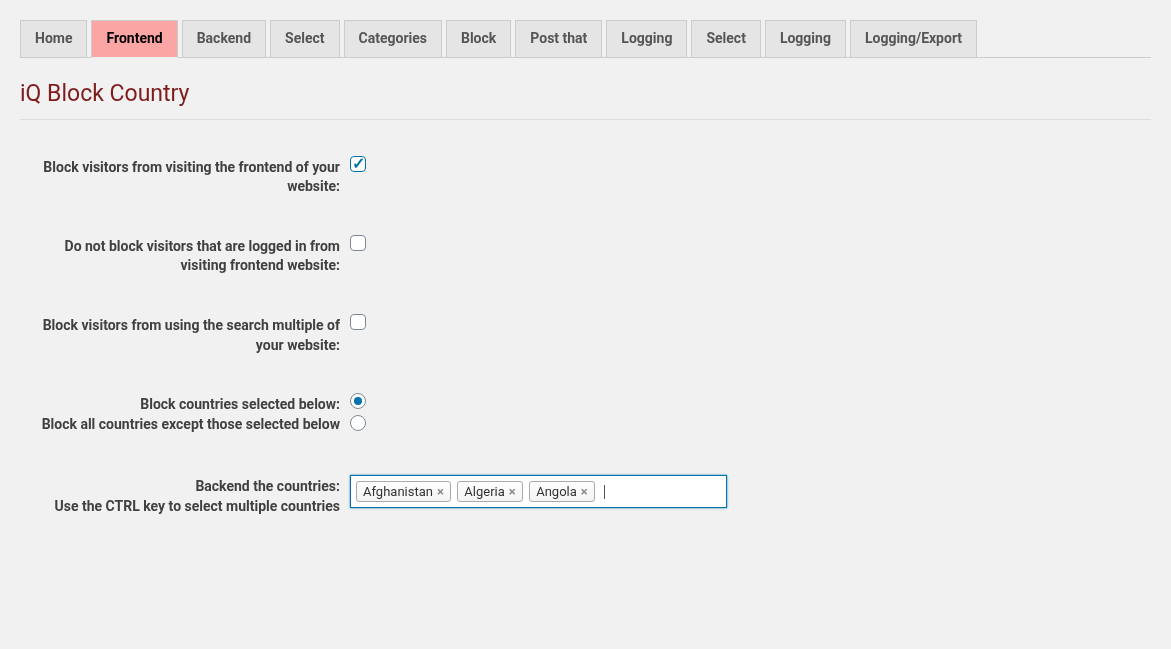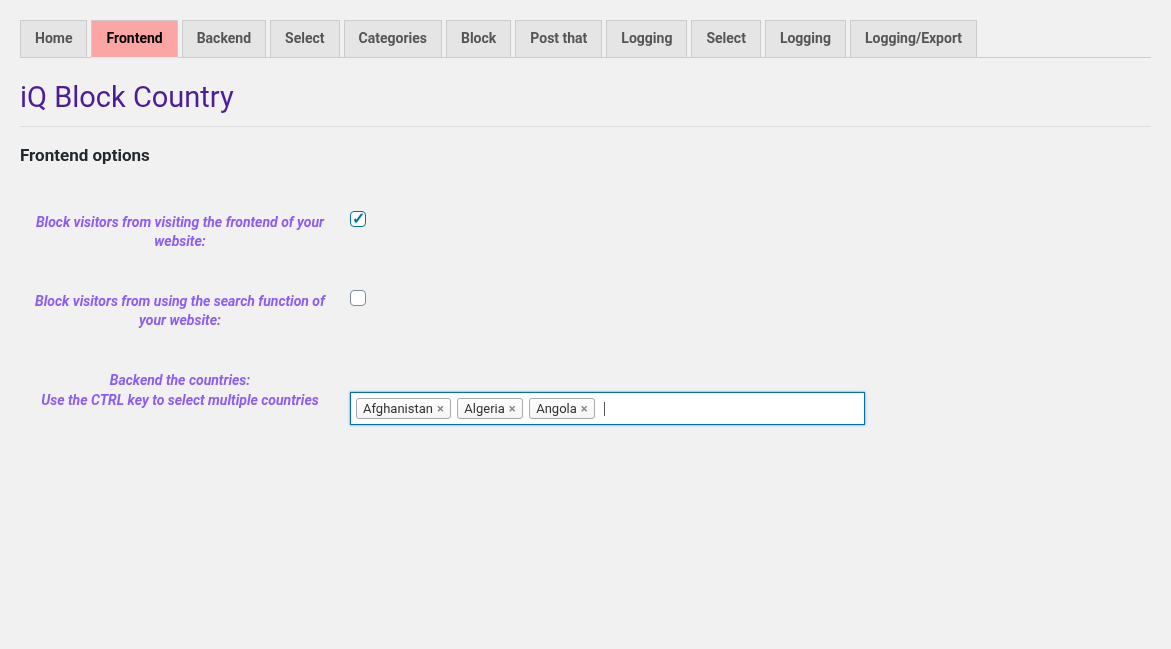--- a/index.html
+++ b/index.html
@@ -33,50 +33,49 @@
       cursor: pointer;
       text-decoration: none;
       line-height: 1.4;
     }
     .nav-tab.active {
       background: #fca5a5;
       color: #000;
       border-bottom: 1px solid #f1f1f1;
     }
     h1.page-title {
-      font-size: 29px;
+      font-size: 23px;
       font-weight: 400;
       margin: 22px 0 12px;
-      color: #4c1d95;
+      color: #7f1d1d;
     }
     hr.divider {
       border: none;
       border-top: 1px solid #ddd;
       margin: 0 0 18px 0;
     }
     h3.section-title {
       font-size: 17px;
       font-weight: 700;
       color: #23282d;
       margin: 0 0 28px 0;
     }
     .form-table {
       width: 100%;
       border-collapse: collapse;
     }
     .form-table th {
-      text-align: center;
+      text-align: right;
       vertical-align: top;
       width: 330px;
       font-weight: 700;
       font-size: 14px;
-      color: #8b5cf6;
+      color: #404040;
       padding: 20px 10px 20px 0;
       line-height: 1.4;
-      font-style: italic;
     }
     .form-table td {
       vertical-align: top;
       padding: 18px 10px 20px 0;
     }
     .checkbox {
       width: 16px;
       height: 16px;
       border: 1px solid #7e8993;
       border-radius: 4px;
@@ -119,24 +118,23 @@
       background: #0073aa;
     }
     .radio-row {
       margin-bottom: 4px;
       line-height: 1;
     }
     .multi-select {
       border: 1px solid #0073aa;
       box-shadow: 0 0 2px rgba(0,115,170,0.8);
       background: #fff;
-      width: 515px;
+      width: 377px;
       padding: 5px 5px 2px 5px;
       min-height: 32px;
-      margin-top: 23px;
     }
     .chip {
       display: inline-block;
       border: 1px solid #aaa;
       border-radius: 3px;
       padding: 2px 6px;
       margin: 0 3px 3px 0;
       font-size: 13px;
       color: #333;
       background: linear-gradient(#fefefe, #f4f4f4);
@@ -170,34 +168,49 @@
     <a class="nav-tab">Block</a>
     <a class="nav-tab">Post that</a>
     <a class="nav-tab">Logging</a>
     <a class="nav-tab">Select</a>
     <a class="nav-tab">Logging</a>
     <a class="nav-tab">Logging/Export</a>
   </div>
 
   <h1 class="page-title">iQ Block Country</h1>
   <hr class="divider">
-  <h3 class="section-title">Frontend options</h3>
 
   <table class="form-table">
     <tbody>
         <tr>
       <th>Block visitors from visiting the frontend of your website:</th>
       <td>
         <span class="checkbox checked"></span>
       </td>
     </tr>
     <tr>
-      <th>Block visitors from using the search function of your website:</th>
+      <th>Do not block visitors that are logged in from visiting frontend website:</th>
       <td>
         <span class="checkbox"></span>
+      </td>
+    </tr>
+    <tr>
+      <th>Block visitors from using the search multiple of your website:</th>
+      <td>
+        <span class="checkbox"></span>
+      </td>
+    </tr>
+    <tr>
+      <th>
+        <span>Block countries selected below:</span><br>
+        <span>Block all countries except those selected below</span>
+      </th>
+      <td>
+        <div class="radio-row"><span class="radio checked"></span></div>
+        <div class="radio-row"><span class="radio"></span></div>
       </td>
     </tr>
     <tr>
       <th>
         <span>Backend the countries:</span><br>
         <span>Use the CTRL key to select multiple countries</span>
       </th>
       <td>
         <div class="multi-select">
           <span class="chip">

